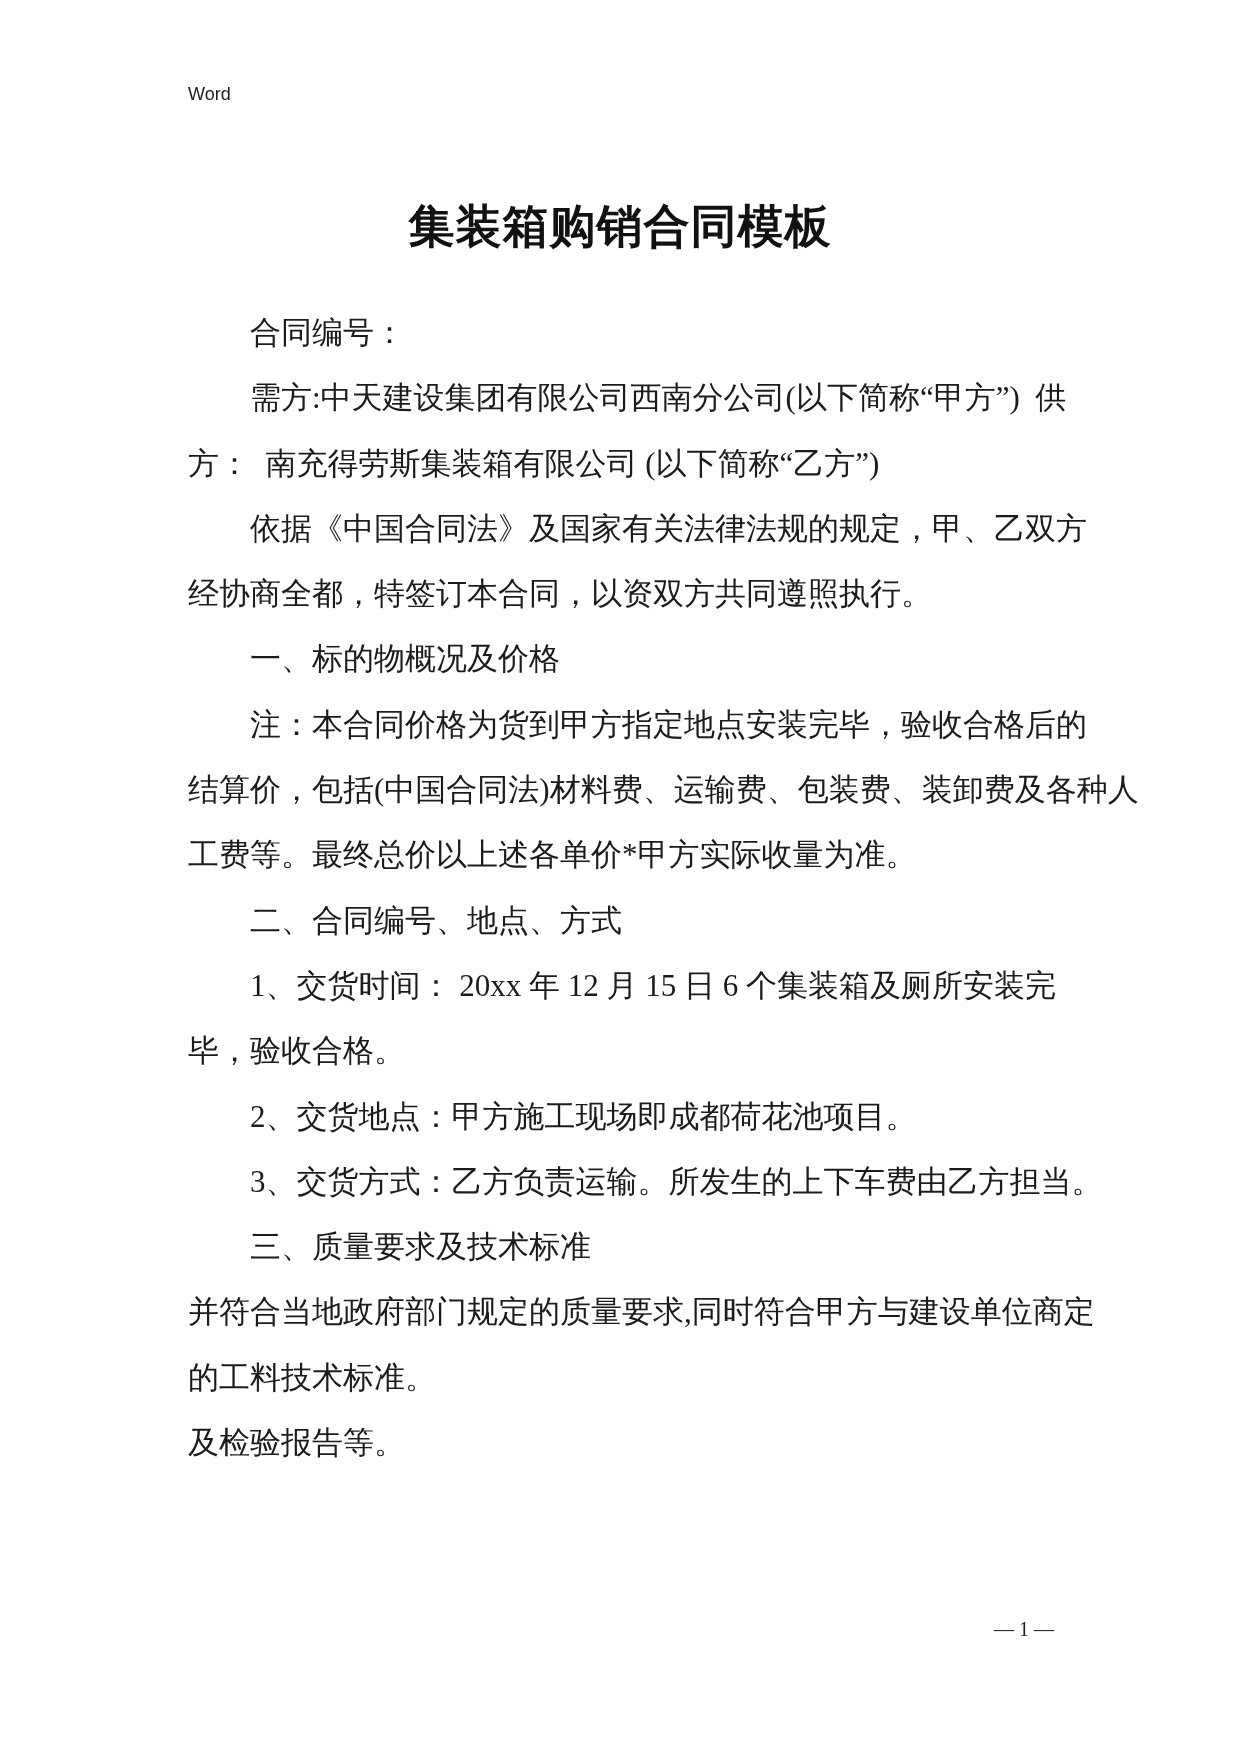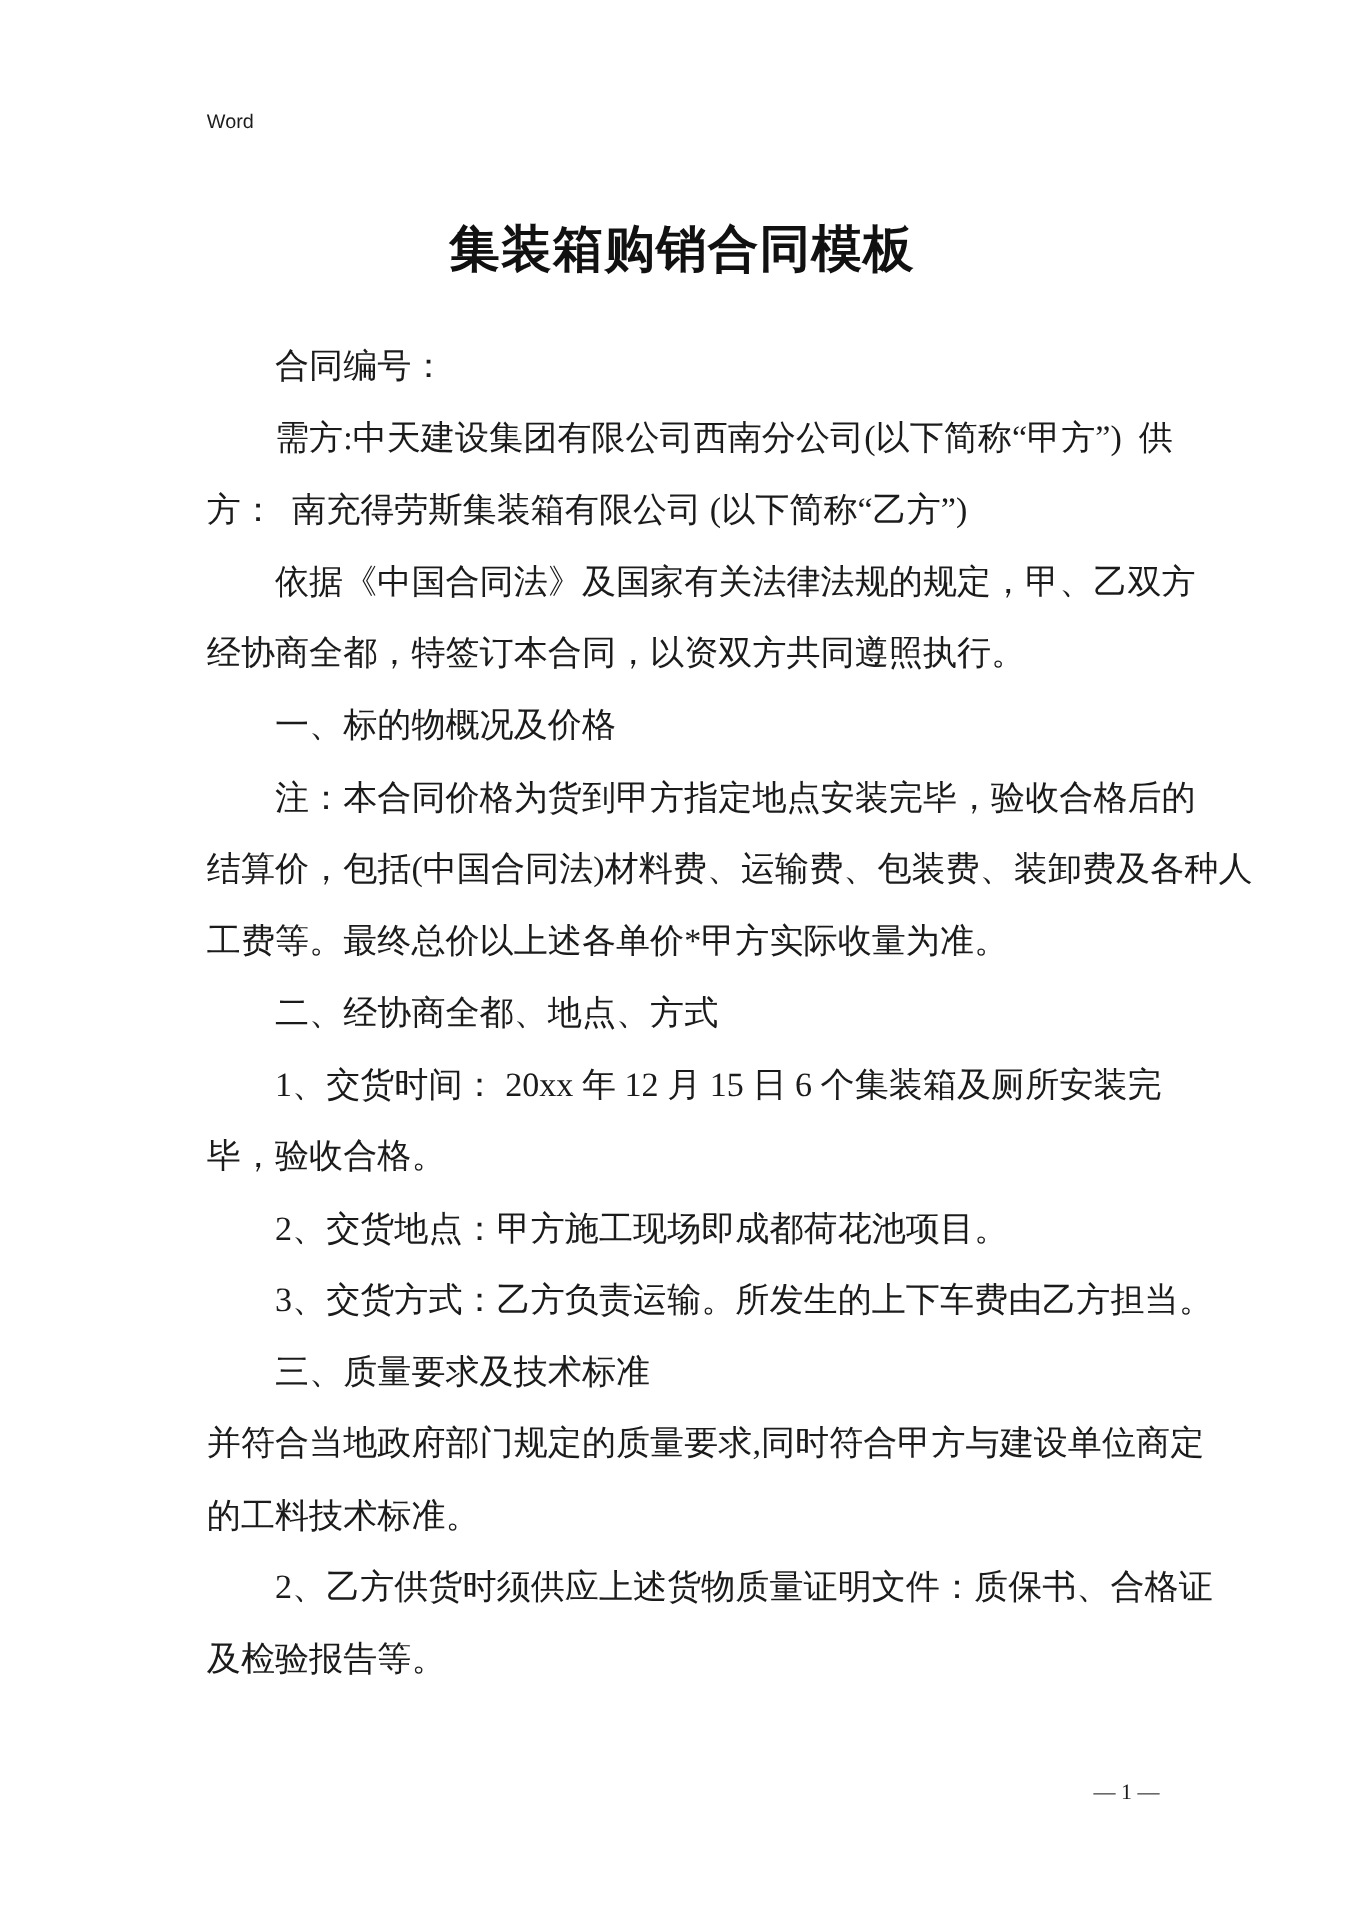--- a/index.html
+++ b/index.html
@@ -12,21 +12,21 @@
     width: 1240px;
     height: 1753px;
     background: #ffffff;
     overflow: hidden;
     font-family: "Liberation Serif", "DejaVu Serif", serif;
     color: #1b1b1b;
   }
   .app-label {
     position: absolute;
     left: 188px;
-    top: 100px;
+    top: 84px;
     font-family: "Liberation Sans", "DejaVu Sans", sans-serif;
     font-size: 18px;
     color: #1c1c1c;
   }
   .doc-title {
     position: absolute;
     left: 0;
     right: 0;
     top: 196px;
     margin: 0;
@@ -75,29 +75,28 @@
   <div class="doc-body">
       <div class="line indent">合同编号：</div>
       <div class="line indent">需方:中天建设集团有限公司西南分公司(以下简称“甲方”)  供</div>
       <div class="line">方：  南充得劳斯集装箱有限公司 (以下简称“乙方”)</div>
       <div class="line indent">依据《中国合同法》及国家有关法律法规的规定，甲、乙双方</div>
       <div class="line">经协商全都，特签订本合同，以资双方共同遵照执行。</div>
       <div class="line indent">一、标的物概况及价格</div>
       <div class="line indent">注：本合同价格为货到甲方指定地点安装完毕，验收合格后的</div>
       <div class="line">结算价，包括(中国合同法)材料费、运输费、包装费、装卸费及各种人</div>
       <div class="line">工费等。最终总价以上述各单价*甲方实际收量为准。</div>
-      <div class="line indent">二、经协商全都、地点、方式</div>
+      <div class="line indent">二、合同编号、地点、方式</div>
       <div class="line indent">1、交货时间： 20xx 年 12 月 15 日 6 个集装箱及厕所安装完</div>
       <div class="line">毕，验收合格。</div>
       <div class="line indent">2、交货地点：甲方施工现场即成都荷花池项目。</div>
       <div class="line indent">3、交货方式：乙方负责运输。所发生的上下车费由乙方担当。</div>
       <div class="line indent">三、质量要求及技术标准</div>
       <div class="line">并符合当地政府部门规定的质量要求,同时符合甲方与建设单位商定</div>
       <div class="line">的工料技术标准。</div>
-      <div class="line indent">2、乙方供货时须供应上述货物质量证明文件：质保书、合格证</div>
       <div class="line">及检验报告等。</div>
     </div>
 
   <div class="footer">
     <span>— 1 —</span>
   </div>
 
 </div>
 
 </body></html>

